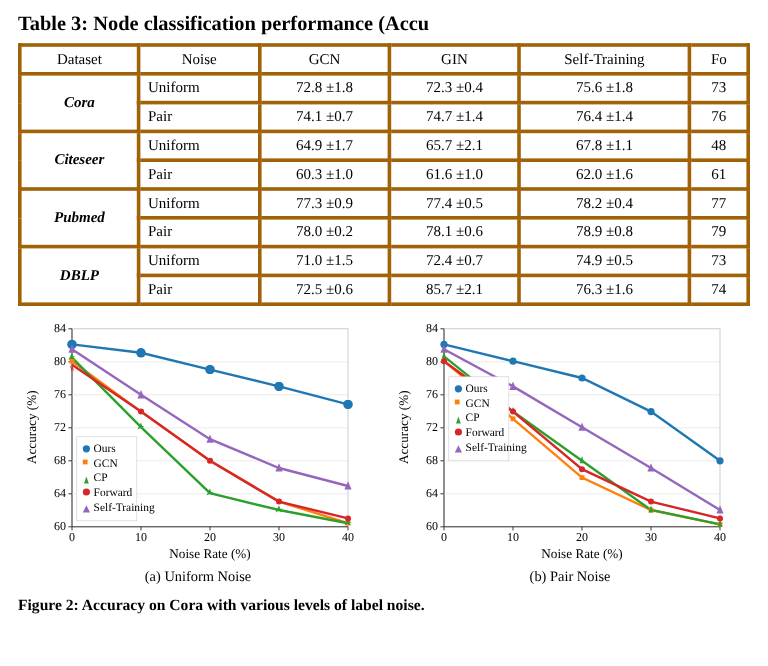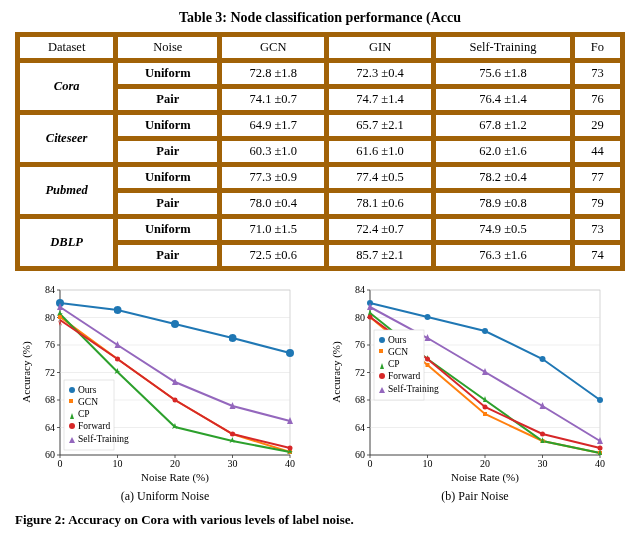--- a/index.html
+++ b/index.html
@@ -5,46 +5,44 @@
     * { box-sizing: border-box; margin: 0; padding: 0; }
     body {
       font-family: 'Times New Roman', Times, serif;
       background: #fff;
       width: 640px;
       min-height: 555px;
       padding: 10px 15px;
       font-size: 13px;
     }
     .page-title {
-      text-align: center;
       font-weight: bold;
-      font-size: 14px;
+      font-size: 17px;
       margin-bottom: 6px;
     }
     table {
       border-collapse: collapse;
       width: 100%;
       font-size: 12.5px;
     }
     table th, table td {
-      border: 5px solid #a16207;
+      border: 3px solid #a16207;
       padding: 3px 6px;
       text-align: center;
     }
     table th {
       font-weight: normal;
     }
     table td.dataset-cell {
       font-style: italic;
       font-weight: bold;
       text-align: center;
     }
     table td.noise-cell {
-      text-align: center;
-      font-weight: bold;
+      text-align: left;
     }
     .charts-row {
       display: flex;
       flex-direction: row;
       justify-content: space-between;
       margin-top: 14px;
       gap: 10px;
     }
     .chart-container {
       flex: 1;
@@ -97,41 +95,41 @@
         <td>74.1 ±0.7</td>
         <td>74.7 ±1.4</td>
         <td>76.4 ±1.4</td>
         <td>76</td>
       </tr>
       <tr>
         <td rowspan="2" class="dataset-cell">Citeseer</td>
         <td class="noise-cell">Uniform</td>
         <td>64.9 ±1.7</td>
         <td>65.7 ±2.1</td>
-        <td>67.8 ±1.2</td>
-        <td>29</td>
+        <td>67.8 ±1.1</td>
+        <td>48</td>
       </tr>
       <tr>
         <td class="noise-cell">Pair</td>
         <td>60.3 ±1.0</td>
         <td>61.6 ±1.0</td>
         <td>62.0 ±1.6</td>
-        <td>44</td>
+        <td>61</td>
       </tr>
       <tr>
         <td rowspan="2" class="dataset-cell">Pubmed</td>
         <td class="noise-cell">Uniform</td>
         <td>77.3 ±0.9</td>
         <td>77.4 ±0.5</td>
         <td>78.2 ±0.4</td>
         <td>77</td>
       </tr>
       <tr>
         <td class="noise-cell">Pair</td>
-        <td>78.0 ±0.4</td>
+        <td>78.0 ±0.2</td>
         <td>78.1 ±0.6</td>
         <td>78.9 ±0.8</td>
         <td>79</td>
       </tr>
       <tr>
         <td rowspan="2" class="dataset-cell">DBLP</td>
         <td class="noise-cell">Uniform</td>
         <td>71.0 ±1.5</td>
         <td>72.4 ±0.7</td>
         <td>74.9 ±0.5</td>

